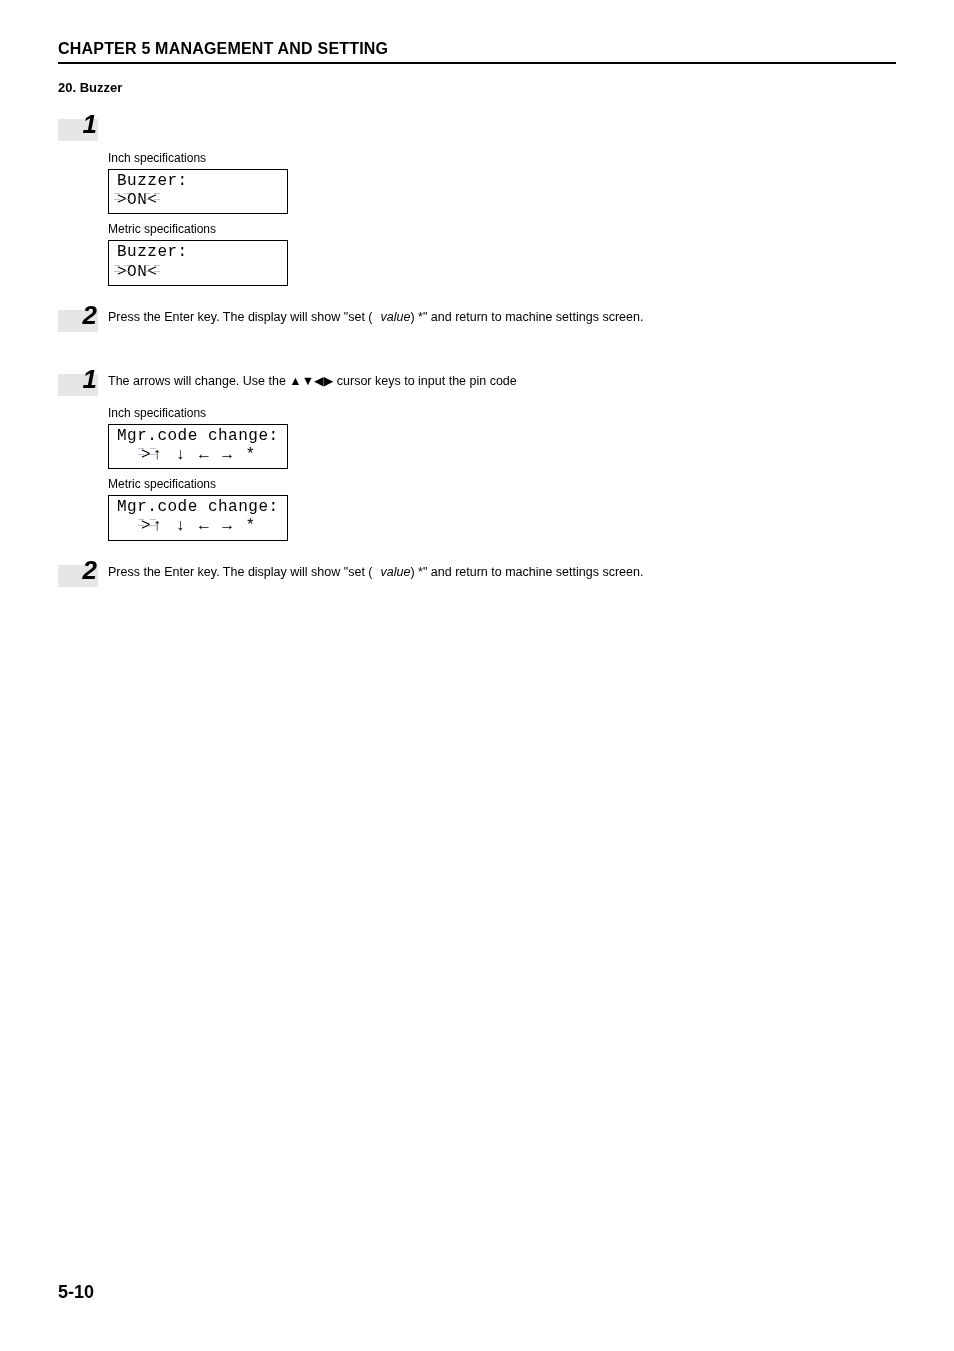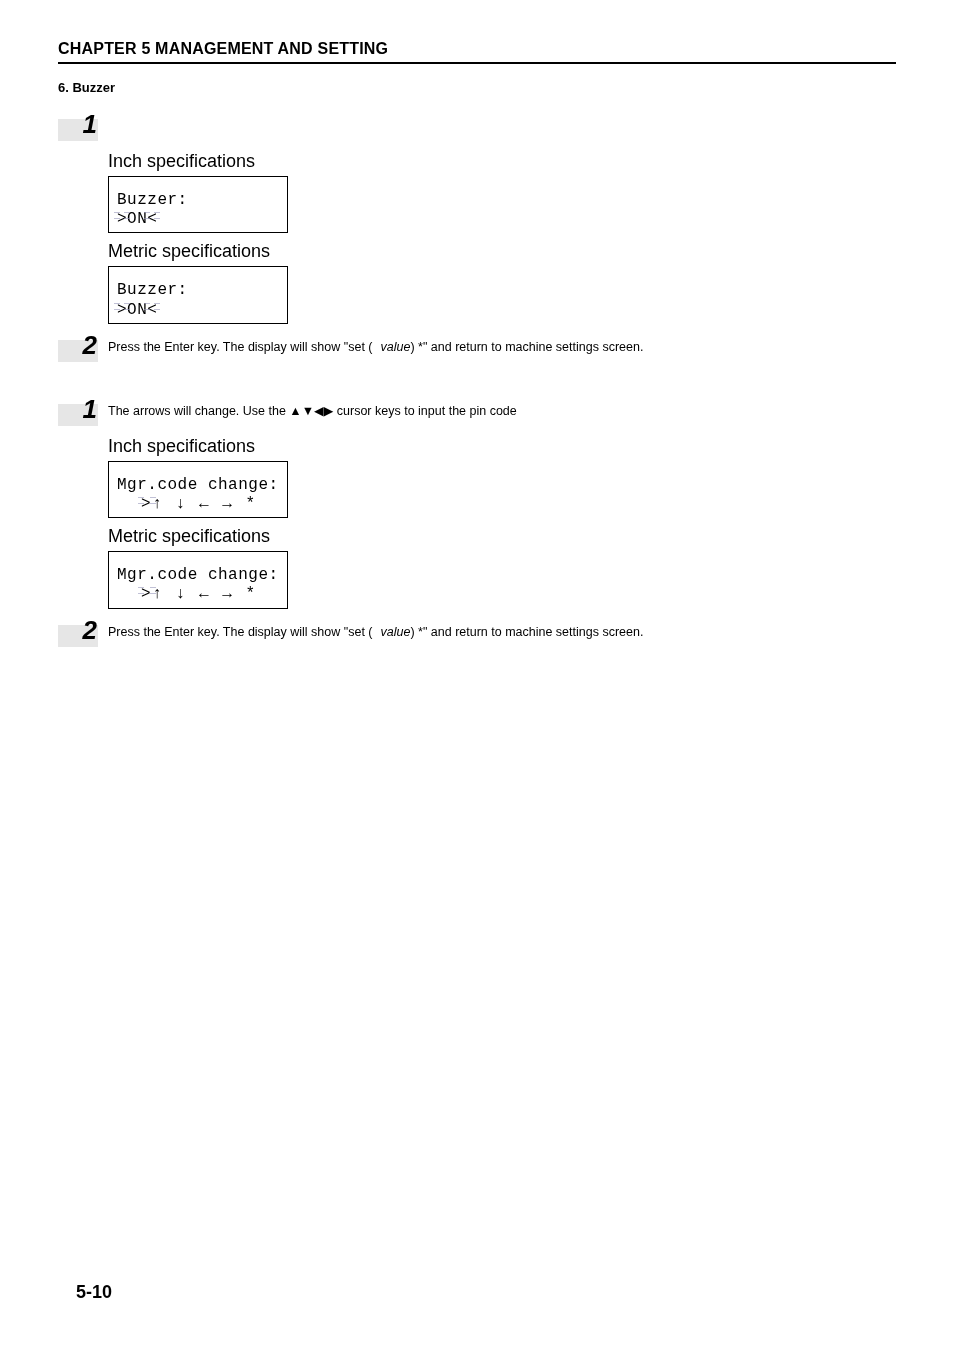--- a/index.html
+++ b/index.html
@@ -57,28 +57,28 @@
   .step-body {
     font-size: 12.5px;
     line-height: 1.5;
     max-width: 540px;
   }
   .step-body em {
     font-style: italic;
     padding-left: 8px;
   }
   .spec-label {
-    font-size: 18px;
+    font-size: 12px;
     margin: 8px 0 4px 50px;
   }
   .lcd {
-    margin: 2px 0 0 50px;
+    margin: 2px 0 8px 50px;
     border: 1.5px solid #000;
     width: 180px;
-    padding: 14px 6px 3px 8px;
+    padding: 2px 6px 3px 8px;
     font-family: "Courier New", Courier, monospace;
     font-size: 16px;
     letter-spacing: 0.5px;
     line-height: 1.2;
   }
   .lcd .line1 {
     text-align: left;
   }
   .lcd .line2 {
     text-align: left;
@@ -114,33 +114,33 @@
     border-top: 1px solid #99b;
     border-bottom: 1px solid #99b;
     opacity: 0.6;
   }
   .section-gap {
     height: 30px;
   }
   .page-number {
     position: absolute;
     bottom: 48px;
-    left: 76px;
+    left: 58px;
     font-size: 18px;
     font-weight: bold;
   }
 </style>
 </head>
 <body>
 
 <div class="page">
 
   <div class="chapter-title">CHAPTER 5  MANAGEMENT AND SETTING</div>
 
-  <div class="section-heading">6. Buzzer</div>
+  <div class="section-heading">20. Buzzer</div>
 
   <div class="step">
     <div class="step-num-box">
       <span class="step-num">1</span>
     </div>
   </div>
 
   <div class="spec-label">Inch specifications</div>
   <div class="lcd">
     <div class="line1">Buzzer:</div>

